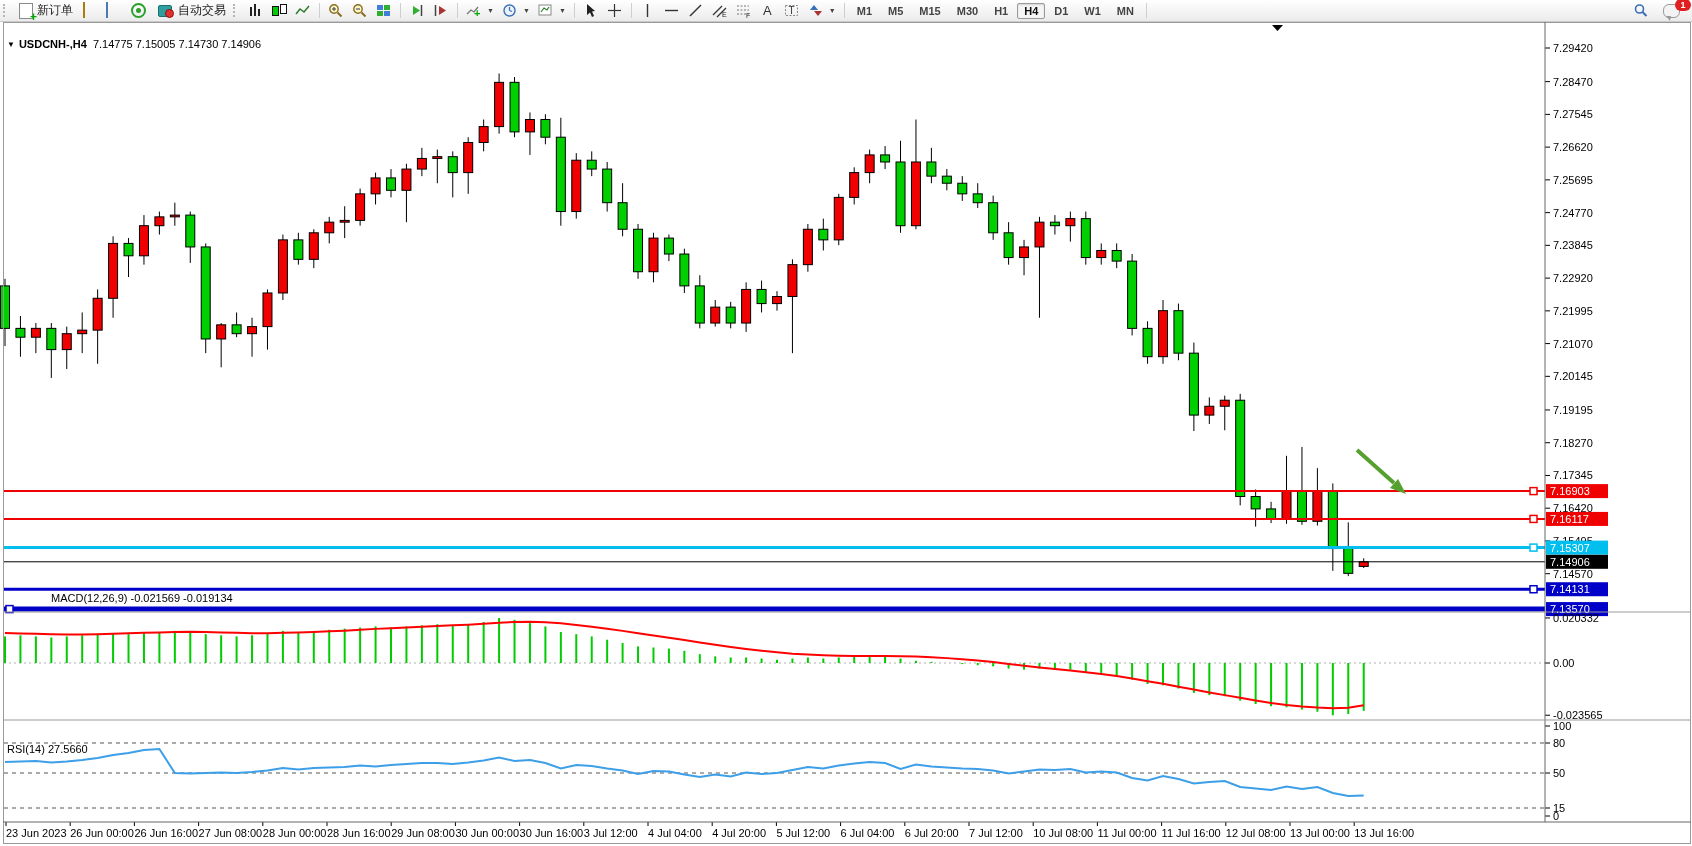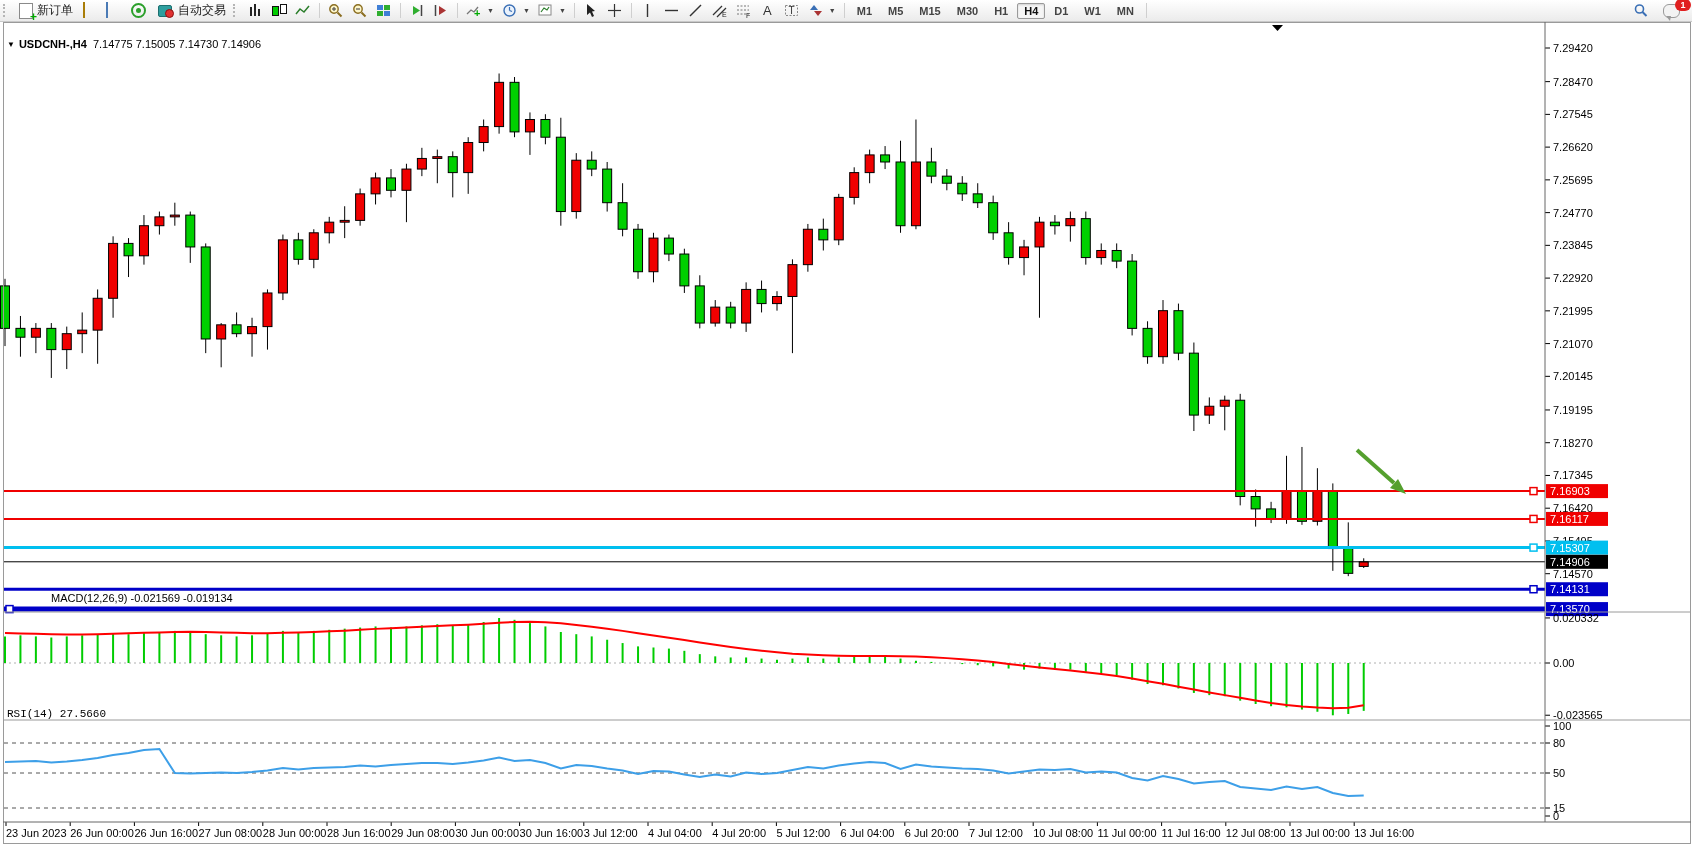--- a/index.html
+++ b/index.html
@@ -31,21 +31,21 @@
   #tb-right{margin-left:auto;display:flex;align-items:center;gap:6px;padding-right:8px;}
   .bubble{position:relative;width:15px;height:12px;border:1px solid #9a9a9a;border-radius:6px;background:#f3f3f3;}
   .bubble i{position:absolute;left:2px;bottom:-4px;width:0;height:0;border-left:4px solid transparent;border-right:1px solid transparent;border-top:5px solid #9a9a9a;}
   .badge{position:absolute;top:-4px;right:-7px;min-width:12px;height:12px;background:#e02020;color:#fff;
     border-radius:7px;font-size:9px;font-weight:bold;line-height:12px;text-align:center;padding:0 2px;}
   
   .ovl{position:absolute;z-index:6;font-size:11px;color:#000;white-space:nowrap;}
   #chart-title{top:38px;left:7px;font-weight:bold;}
   #chart-title .dd{font-size:8px;margin-right:4px;vertical-align:1px;}
   #macd-label{top:592px;left:7px;margin-left:44px;}
-  #rsi-label{top:708px;left:7px;font-family:Liberation Mono, monospace;}
+  #rsi-label{top:743px;left:7px;}
   #chart-svg{position:absolute;top:0;left:0;z-index:1;}
   #chart-svg text{font-family:"Liberation Sans",sans-serif;font-size:11px;fill:#000;}
 </style>
 </head>
 <body>
 
 <div id="app">
 
   <div id="toolbar">
     <span class="grip"></span>

